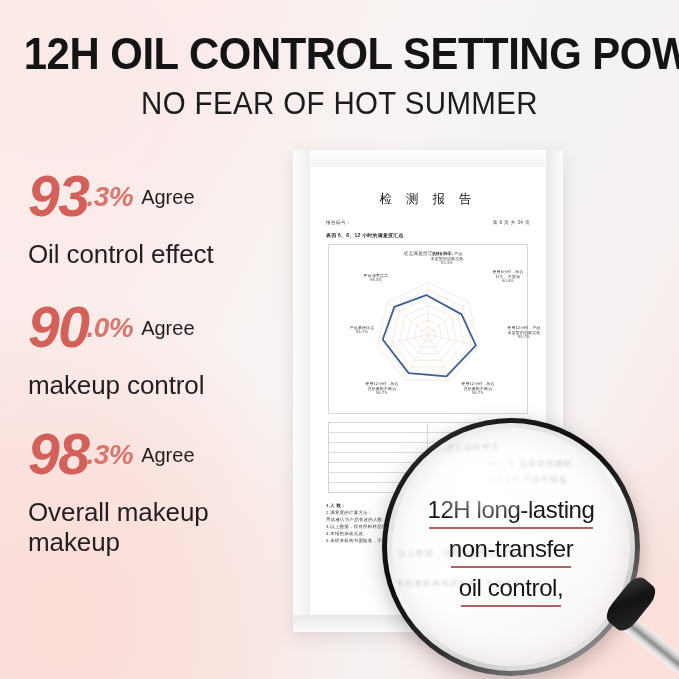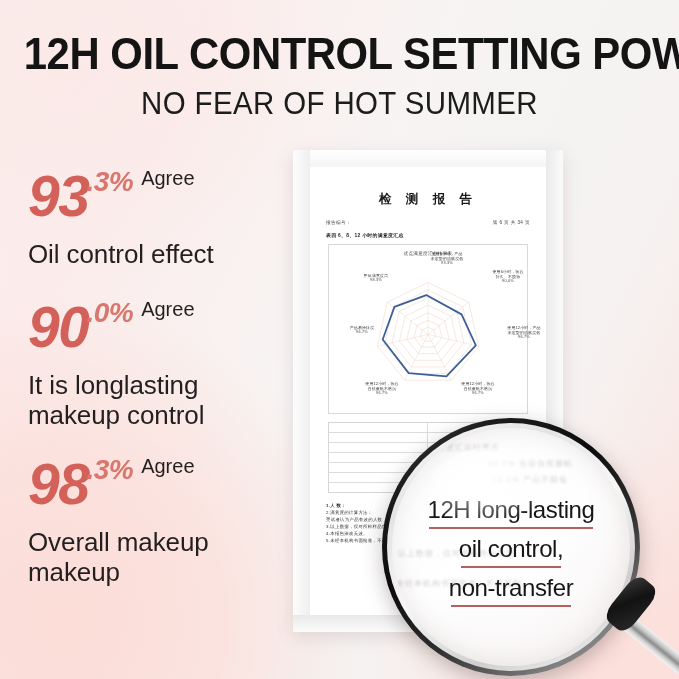--- a/index.html
+++ b/index.html
@@ -95,21 +95,21 @@
     position: absolute;
     left: 28px;
     top: 168px;
     width: 268px;
     z-index: 6;
   }
   .stat-block { margin-bottom: 30px; }
   .stat-block.s2 { margin-bottom: 26px; }
   .stat-line {
     display: flex;
-    align-items: flex-start;
+    align-items: center;
     white-space: nowrap;
     margin-bottom: 1px;
   }
   .stat-int {
     font-size: 57px;
     font-weight: 700;
     font-style: italic;
     color: #d3615a;
     letter-spacing: -1.5px;
     line-height: 1;
@@ -186,21 +186,21 @@
     position: absolute;
     left: 17px; top: 17px; right: 17px; bottom: 17px;
     background: #ffffff;
     overflow: hidden;
     padding: 14px 16px 0 16px;
     box-sizing: border-box;
   }
   #doc-title {
     text-align: center;
     font-size: 12.5px;
-    font-weight: 700;
+    font-weight: 400;
     color: #1a1a1a;
     letter-spacing: 5px;
     margin: 10px 0 12px 0;
     font-family: "DejaVu Sans", sans-serif;
   }
   .doc-metarow {
     display: flex;
     justify-content: space-between;
     font-size: 4.6px;
     color: #3b3b3b;
@@ -406,21 +406,20 @@
       </div>
     </div>
 
     <div class="stat-block s2">
       <div class="stat-line">
         <span class="stat-int">90</span>
         <span class="stat-dec">.0%</span>
         <span class="stat-agree">Agree</span>
       </div>
       <div class="stat-desc">
-        <div>It is longlasting</div>
         <div>makeup control</div>
       </div>
     </div>
 
     <div class="stat-block s3">
       <div class="stat-line">
         <span class="stat-int">98</span>
         <span class="stat-dec">.3%</span>
         <span class="stat-agree">Agree</span>
       </div>
@@ -561,21 +560,21 @@
     <div id="lens-ring"></div>
     <div id="lens-glass">
       <div class="lens-ghost" style="left:18px; top:14px;">优点满意度汇总结果表</div>
       <div class="lens-ghost" style="left:96px; top:30px;">96.7%   妆容自然服帖</div>
       <div class="lens-ghost" style="left:100px; top:46px;">93.3%   产品不脱妆</div>
       <div class="lens-ghost" style="left:6px; top:120px;">以上数据，仅对所检样品负责。</div>
       <div class="lens-ghost" style="left:4px; top:150px;">未经本机构书面批准，不得复制。</div>
 
       <div id="lens-text">
         <div class="lens-line">12H long-lasting</div>
+        <div class="lens-line">non-transfer</div>
         <div class="lens-line">oil control,</div>
-        <div class="lens-line">non-transfer</div>
       </div>
 
       <div id="lens-highlight"></div>
     </div>
   </div>
 
 </div>
 
 </body></html>

